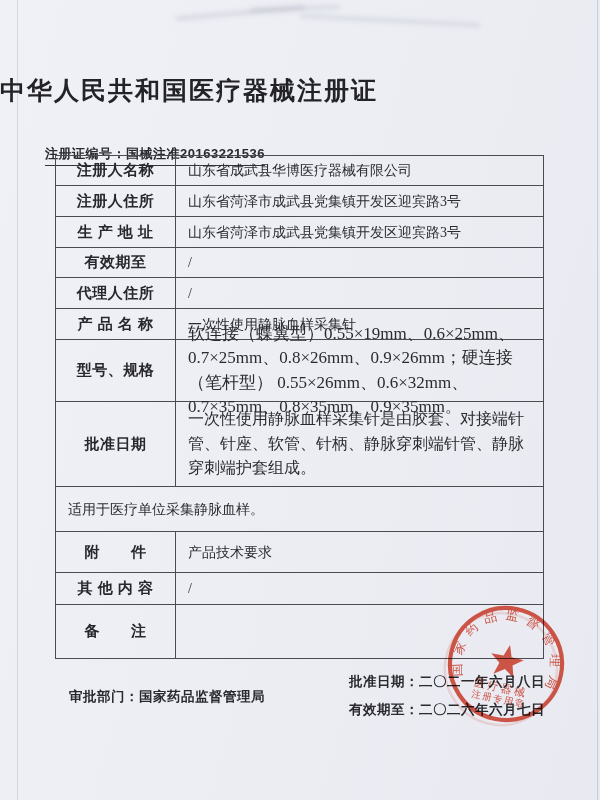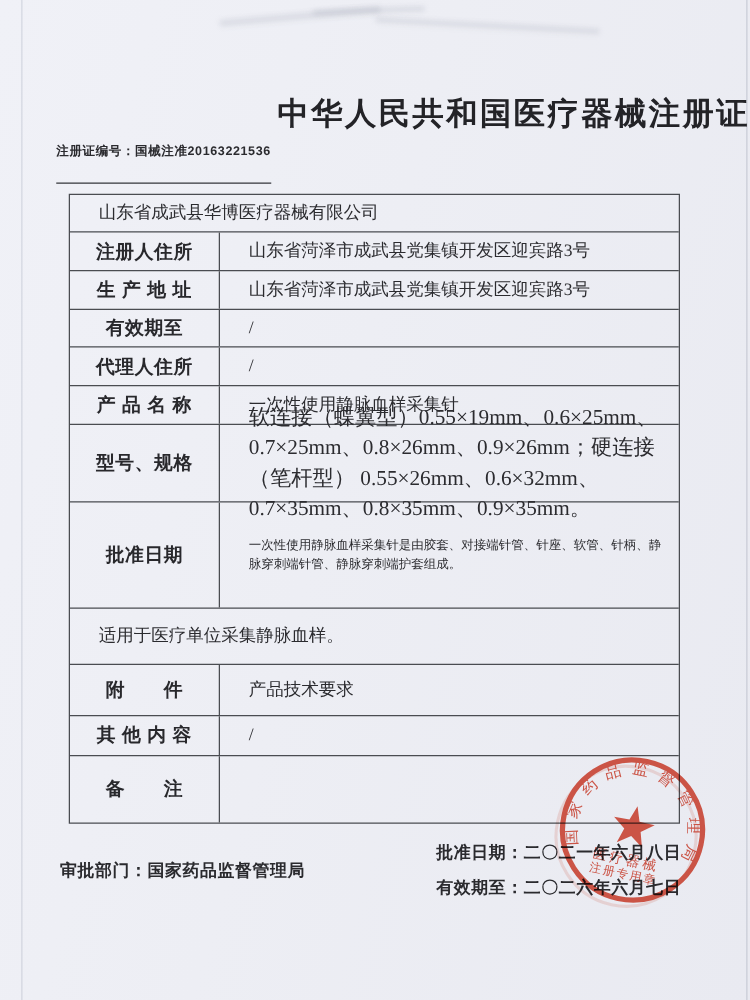--- a/index.html
+++ b/index.html
@@ -16,28 +16,28 @@
   
   .edge-left{position:absolute;left:17px;top:0;width:1px;height:800px;background:rgba(150,155,172,.30);}
   .edge-right{position:absolute;left:597px;top:0;width:1px;height:800px;background:rgba(150,155,172,.38);}
   .smudge{position:absolute;background:rgba(140,145,158,.18);filter:blur(2px);border-radius:3px;}
   .sm1{left:175px;top:10px;width:130px;height:6px;transform:rotate(-5deg);}
   .sm2{left:300px;top:18px;width:180px;height:5px;transform:rotate(3deg);}
   .sm3{left:250px;top:6px;width:90px;height:5px;transform:rotate(-2deg);}
 
   .title{
     position:absolute;left:0;top:74px;width:600px;
-    text-align:right;font-size:25px;font-weight:bold;
+    text-align:left;font-size:25px;font-weight:bold;
     letter-spacing:2px;color:#232327;
   }
   .certline{
-    position:absolute;left:45px;top:114px;
-    font-family:"Liberation Sans","DejaVu Sans",sans-serif;
-    font-size:10px;font-weight:bold;color:#2a2a2e;
-    border-bottom:1.5px solid #35363b;padding-bottom:18px;letter-spacing:.5px;
+    position:absolute;left:45px;top:145px;
+    font-family:"Liberation Sans","DejaVu Sans",sans-serif;
+    font-size:13px;font-weight:bold;color:#2a2a2e;
+    border-bottom:1.5px solid #35363b;padding-bottom:2px;letter-spacing:.5px;
   }
 
   .ctable{
     position:absolute;left:55px;top:155px;width:489px;
     border:1.5px solid #4a4c51;box-sizing:border-box;
     background:transparent;
   }
   .trow{display:flex;box-sizing:border-box;}
   .trow + .trow{border-top:1.2px solid #4a4c51;}
   .lc{
@@ -47,29 +47,29 @@
   }
   .lbl{
     font-family:"Liberation Sans","DejaVu Sans",sans-serif;
     font-weight:bold;font-size:15px;color:#28282c;letter-spacing:.5px;
     white-space:pre;
   }
   .cc{
     flex:1;display:flex;align-items:center;box-sizing:border-box;
     padding:3px 6px 3px 12px;
   }
-  .val{font-size:14px;line-height:1.5;color:#2b2b2f;margin-left:11px;}
+  .val{font-size:14px;line-height:1.5;color:#2b2b2f;}
   .r1{height:29px}.r2{height:31px}.r3{height:31px}.r4{height:30px}
   .r5{height:31px}.r6{height:31px}
   .r7{height:62px}.r7 .val{font-size:17px;line-height:1.42;}
-  .r8{height:85px}.r8 .val{font-size:10px;line-height:1.55;}
+  .r8{height:85px}.r8 .val{font-size:16px;line-height:1.55;}
   .r9{height:45px}.r10{height:41px}.r11{height:32px}.r12{height:54px}
 
   .footer-dept{
-    position:absolute;left:48px;top:688px;
+    position:absolute;left:69px;top:688px;
     font-family:"Liberation Sans","DejaVu Sans",sans-serif;
     font-weight:bold;font-size:13.5px;color:#2a2a2e;letter-spacing:.5px;
   }
   .footer-dates{
     position:absolute;right:55px;top:673px;text-align:left;
     font-family:"Liberation Sans","DejaVu Sans",sans-serif;
     font-weight:bold;font-size:13.5px;color:#2a2a2e;letter-spacing:.5px;
   }
   .footer-dates .dline{display:block;}
   .footer-dates .dline + .dline{margin-top:10px;}
@@ -90,20 +90,23 @@
   <div class="smudge sm3"></div>
   <div class="edge-left"></div>
   <div class="edge-right"></div>
 
   <div class="title">中华人民共和国医疗器械注册证</div>
 
   <div class="certline">注册证编号：国械注准20163221536</div>
 
   <div class="ctable">
     <div class="trow r1">
+      <div class="lc">
+          <span class="lbl">注册人名称</span>
+        </div>
       <div class="cc">
           <span class="val">山东省成武县华博医疗器械有限公司</span>
         </div>
     </div>
     <div class="trow r2">
       <div class="lc">
           <span class="lbl">注册人住所</span>
         </div>
       <div class="cc">
           <span class="val">山东省菏泽市成武县党集镇开发区迎宾路3号</span>

